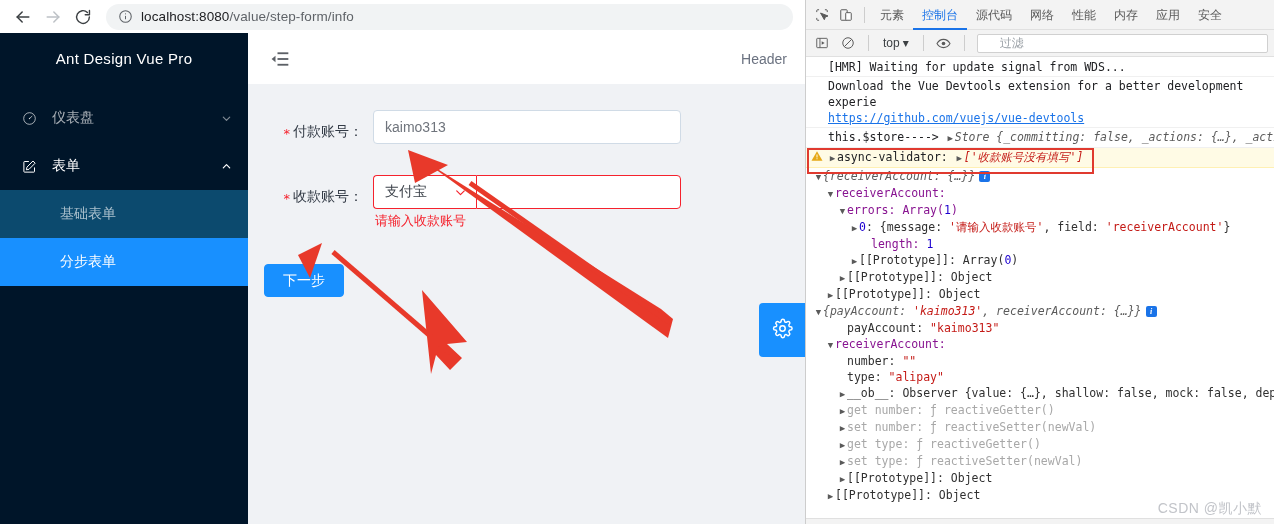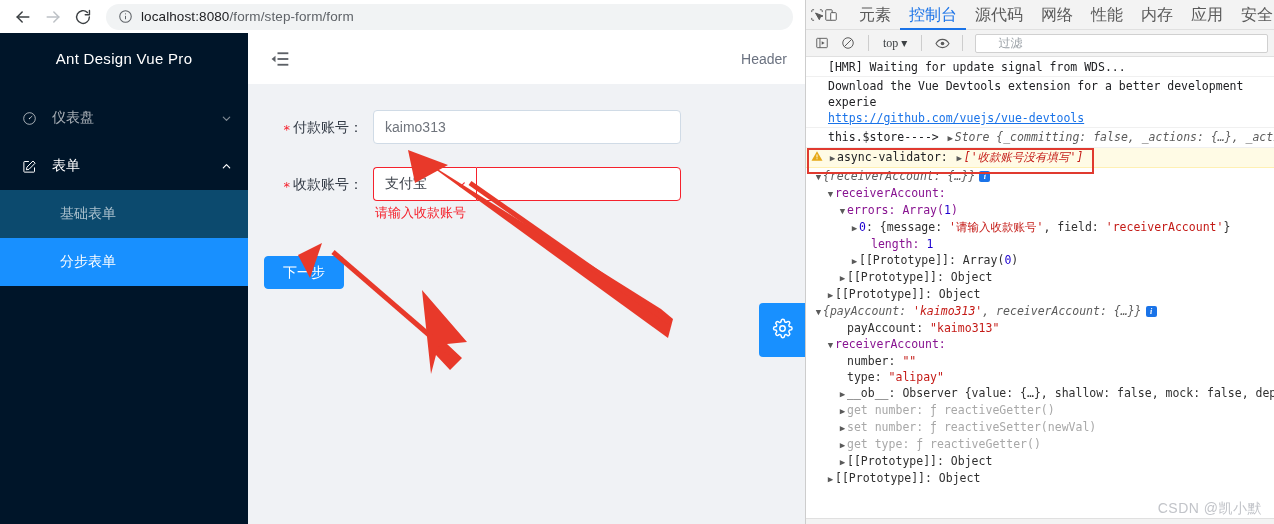--- a/index.html
+++ b/index.html
@@ -70,21 +70,21 @@
     padding: 0 16px 0 22px; justify-content: space-between;
   }
   .fold-ic { color: #5c6066; display: flex; cursor: pointer; }
   .header-right { font-size: 14px; color: #6b7280; padding-right: 2px; }
 
   
   .formbody { position: relative; padding: 26px 0 0 0; }
   .form-row { display: flex; align-items: flex-start; margin-bottom: 22px; }
   .form-label {
     width: 125px; text-align: right; padding-right: 10px; font-size: 14px;
-    color: #333b46; line-height: 34px; white-space: nowrap;
+    color: #333b46; line-height: 42px; white-space: nowrap;
   }
   .req { color: #f5222d; font-family: "DejaVu Sans", sans-serif;
     font-size: 13px; margin-right: 3px; position: relative; top: 2px; }
   .field-col { position: relative; }
   .text-input {
     width: 308px; height: 34px; border: 1px solid #d0dbe6; border-radius: 4px;
     background: #fff; font-size: 14px; color: #6f747c; padding: 0 11px;
     outline: none; font-family: "Liberation Sans", sans-serif;
   }
   .input-group { display: flex; width: 308px; }
@@ -125,32 +125,32 @@
     font-family: "DejaVu Sans Mono", monospace;
   }
   .dt-tabs {
     height: 30px; display: flex; align-items: center; padding-left: 4px;
     border-bottom: 1px solid #e0e0e0; background: #f3f3f3;
   }
   .dt-ic-btn { width: 24px; height: 24px; display: flex; align-items: center;
     justify-content: center; color: #5a5a5a; cursor: pointer; }
   .dt-sep { width: 1px; height: 16px; background: #cdcdcd; margin: 0 6px; }
   .dt-tab {
-    font-family: "Liberation Sans", sans-serif; font-size: 16px; color: #5a5a5a;
+    font-family: "Liberation Sans", sans-serif; font-size: 12px; color: #5a5a5a;
     padding: 0 9px; height: 30px; line-height: 30px; cursor: pointer;
     white-space: nowrap;
   }
   .dt-tab.active { color: #1a73e8; box-shadow: inset 0 -2px 0 #1a73e8; }
 
   .dt-toolbar {
     height: 27px; display: flex; align-items: center; padding-left: 4px;
     border-bottom: 1px solid #e0e0e0; background: #f3f3f3; gap: 2px;
   }
   .ctx-sel {
-    font-family: Liberation Serif, serif; font-size: 12px; color: #3c4043;
+    font-family: Liberation Sans, sans-serif; font-size: 12px; color: #3c4043;
     display: flex; align-items: center; gap: 3px; padding: 0 6px; cursor: pointer;
   }
   .filter-box {
     flex: 1 1 auto; height: 19px; margin: 0 6px 0 4px; background: #fff;
     border: 1px solid #d0d0d0; border-radius: 2px; display: flex;
     align-items: center; padding: 0 22px; font-size: 12px; color: #9aa0a6;
     font-family: "Liberation Sans", sans-serif;
   }
 
   .console {
@@ -213,21 +213,21 @@
         </svg>
     </div>
     <div class="omnibox">
       <span class="info-ic">
         <svg width="15" height="15" viewBox="0 0 24 24" fill="none" stroke="currentColor" stroke-width="1.7">
             <circle cx="12" cy="12" r="9.2"></circle>
             <line x1="12" y1="11" x2="12" y2="16.4"></line>
             <circle cx="12" cy="7.7" r="0.9" fill="currentColor" stroke="none"></circle>
           </svg>
       </span>
-      <span class="url-text"><span class="host">localhost:8080</span><span>/form/step-form/form</span></span>
+      <span class="url-text"><span class="host">localhost:8080</span><span>/value/step-form/info</span></span>
     </div>
   </div>
 
   <div class="viewport">
 
     <div class="sidebar">
       <div class="brand">Ant Design Vue Pro</div>
       <div class="menu">
 
         <div class="menu-item">
@@ -434,20 +434,21 @@
           <div class="obj-row" style="padding-left: 20px;"><span class="tri">▶</span><span style="color: rgb(48, 48, 48);">[[Prototype]]: Object</span></div>
           <div class="obj-row" style="padding-left: 8px;"><span class="tri">▼</span><span style="font-style: italic; color: rgb(91, 91, 91);">{payAccount: <span style="color:#c41a16">'kaimo313'</span>, receiverAccount: {…}}</span><span class="i-badge" style="margin-left: 4px;">i</span></div>
           <div class="obj-row" style="padding-left: 32px;"><span class="tri"></span><span style="color: rgb(48, 48, 48);">payAccount: <span style="color:#c41a16">"kaimo313"</span></span></div>
           <div class="obj-row" style="padding-left: 20px;"><span class="tri">▼</span><span style="color: rgb(136, 19, 145);">receiverAccount:</span></div>
           <div class="obj-row" style="padding-left: 32px;"><span class="tri"></span><span style="color: rgb(48, 48, 48);">number: <span style="color:#c41a16">""</span></span></div>
           <div class="obj-row" style="padding-left: 32px;"><span class="tri"></span><span style="color: rgb(48, 48, 48);">type: <span style="color:#c41a16">"alipay"</span></span></div>
           <div class="obj-row" style="padding-left: 32px;"><span class="tri">▶</span><span style="color: rgb(48, 48, 48);">__ob__: Observer {value: {…}, shallow: false, mock: false, dep</span></div>
           <div class="obj-row" style="padding-left: 32px;"><span class="tri">▶</span><span style="color: rgb(168, 168, 168);">get number: ƒ reactiveGetter()</span></div>
           <div class="obj-row" style="padding-left: 32px;"><span class="tri">▶</span><span style="color: rgb(168, 168, 168);">set number: ƒ reactiveSetter(newVal)</span></div>
           <div class="obj-row" style="padding-left: 32px;"><span class="tri">▶</span><span style="color: rgb(168, 168, 168);">get type: ƒ reactiveGetter()</span></div>
+          <div class="obj-row" style="padding-left: 32px;"><span class="tri">▶</span><span style="color: rgb(168, 168, 168);">set type: ƒ reactiveSetter(newVal)</span></div>
           <div class="obj-row" style="padding-left: 32px;"><span class="tri">▶</span><span style="color: rgb(48, 48, 48);">[[Prototype]]: Object</span></div>
           <div class="obj-row" style="padding-left: 20px;"><span class="tri">▶</span><span style="color: rgb(48, 48, 48);">[[Prototype]]: Object</span></div>
         </div>
 
       <div class="watermark">CSDN @凯小默</div>
       <div class="dt-bottom-line"></div>
     </div>
   </div>
 </div>
 

